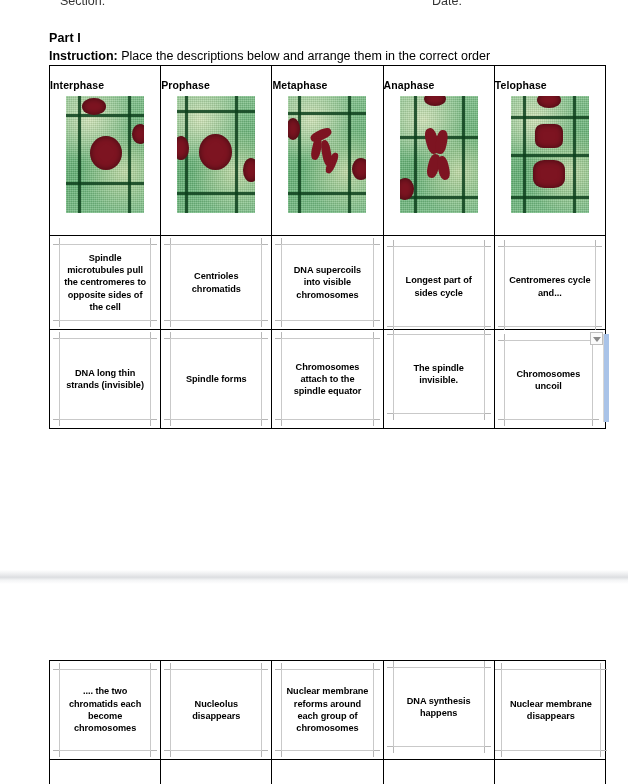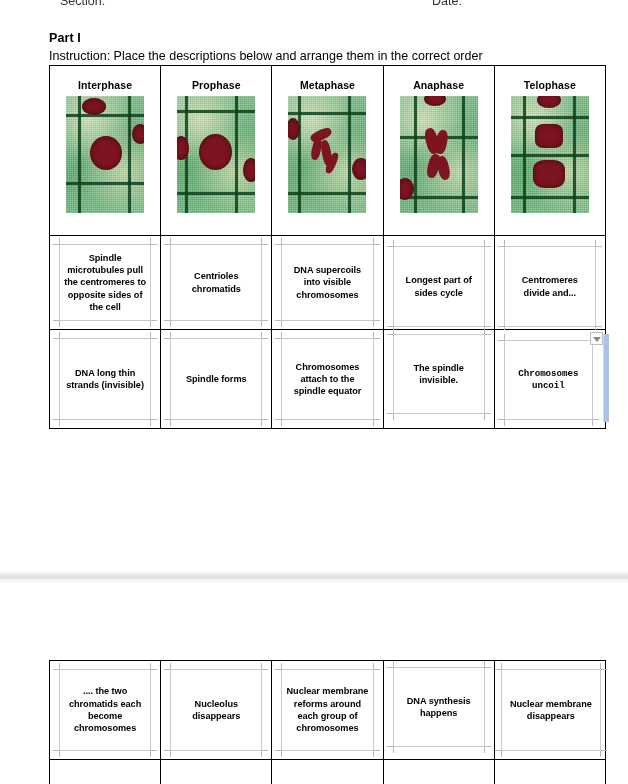--- a/index.html
+++ b/index.html
@@ -51,21 +51,21 @@
     font-weight: bold;
     letter-spacing: .1px;
   }
   .instruction {
     position: absolute;
     left: 49px; top: 49px;
     font-size: 12.5px;
     white-space: nowrap;
   }
   .instruction .lbl {
-    font-weight: normal;
+    font-weight: bold;
   }
 
   
   .grid-table {
     position: absolute;
     left: 49px;
     width: 556px;
     border-collapse: collapse;
     table-layout: fixed;
   }
@@ -77,21 +77,20 @@
     background: #ffffff;
   }
   .grid-table col.c {
     width: 111.2px;
   }
 
   
   .phase-cell {
     height: 169px;
     position: relative;
-    text-align: center;
   }
   .phase-name {
     font-size: 10.5px;
     font-weight: bold;
     margin-top: 14px;
     margin-bottom: 5px;
     line-height: 1;
     letter-spacing: .1px;
   }
   .micrograph {
@@ -379,21 +378,21 @@
             <i class="h-tr-v" style="right:-1px;top:-7px;"></i>
               <i class="h-tr-h" style="right:-7px;top:-1px;"></i>
             <i class="h-bl-v" style="left:-1px;bottom:-7px;"></i>
               <i class="h-bl-h" style="left:-7px;bottom:-1px;"></i>
             <i class="h-br-v" style="right:-1px;bottom:-7px;"></i>
               <i class="h-br-h" style="right:-7px;bottom:-1px;"></i>
           </div>
         </td>
         <td class="desc-cell">
           <div class="textbox handles" style="top:10px;bottom:2px;">
-            <span>Centromeres divide and...</span>
+            <span>Centromeres cycle and...</span>
             <i class="h-tl-v" style="left:-1px;top:-7px;"></i>
               <i class="h-tl-h" style="left:-7px;top:-1px;"></i>
             <i class="h-tr-v" style="right:-1px;top:-7px;"></i>
               <i class="h-tr-h" style="right:-7px;top:-1px;"></i>
             <i class="h-bl-v" style="left:-1px;bottom:-7px;"></i>
               <i class="h-bl-h" style="left:-7px;bottom:-1px;"></i>
             <i class="h-br-v" style="right:-1px;bottom:-7px;"></i>
               <i class="h-br-h" style="right:-7px;bottom:-1px;"></i>
           </div>
         </td>
@@ -445,21 +444,21 @@
             <i class="h-tl-v" style="left:-1px;top:-7px;"></i>
               <i class="h-tl-h" style="left:-7px;top:-1px;"></i>
             <i class="h-tr-v" style="right:-1px;top:-7px;"></i>
               <i class="h-tr-h" style="right:-7px;top:-1px;"></i>
             <i class="h-bl-v" style="left:-1px;bottom:-7px;"></i>
               <i class="h-bl-h" style="left:-7px;bottom:-1px;"></i>
             <i class="h-br-v" style="right:-1px;bottom:-7px;"></i>
               <i class="h-br-h" style="right:-7px;bottom:-1px;"></i>
           </div>
         </td>
-        <td class="desc-cell tall" style="position:relative;font-family:Liberation Mono, monospace;">
+        <td class="desc-cell tall" style="position:relative;">
           <div class="textbox handles" style="top:10px;bottom:8px;right:12px;">
             <span>Chromosomes uncoil</span>
             <i class="h-tl-v" style="left:-1px;top:-7px;"></i>
               <i class="h-tl-h" style="left:-7px;top:-1px;"></i>
             <i class="h-bl-v" style="left:-1px;bottom:-7px;"></i>
               <i class="h-bl-h" style="left:-7px;bottom:-1px;"></i>
             <i class="h-br-v" style="right:-1px;bottom:-7px;"></i>
               <i class="h-br-h" style="right:-7px;bottom:-1px;"></i>
           </div>
           <div class="filter-marker"></div>

